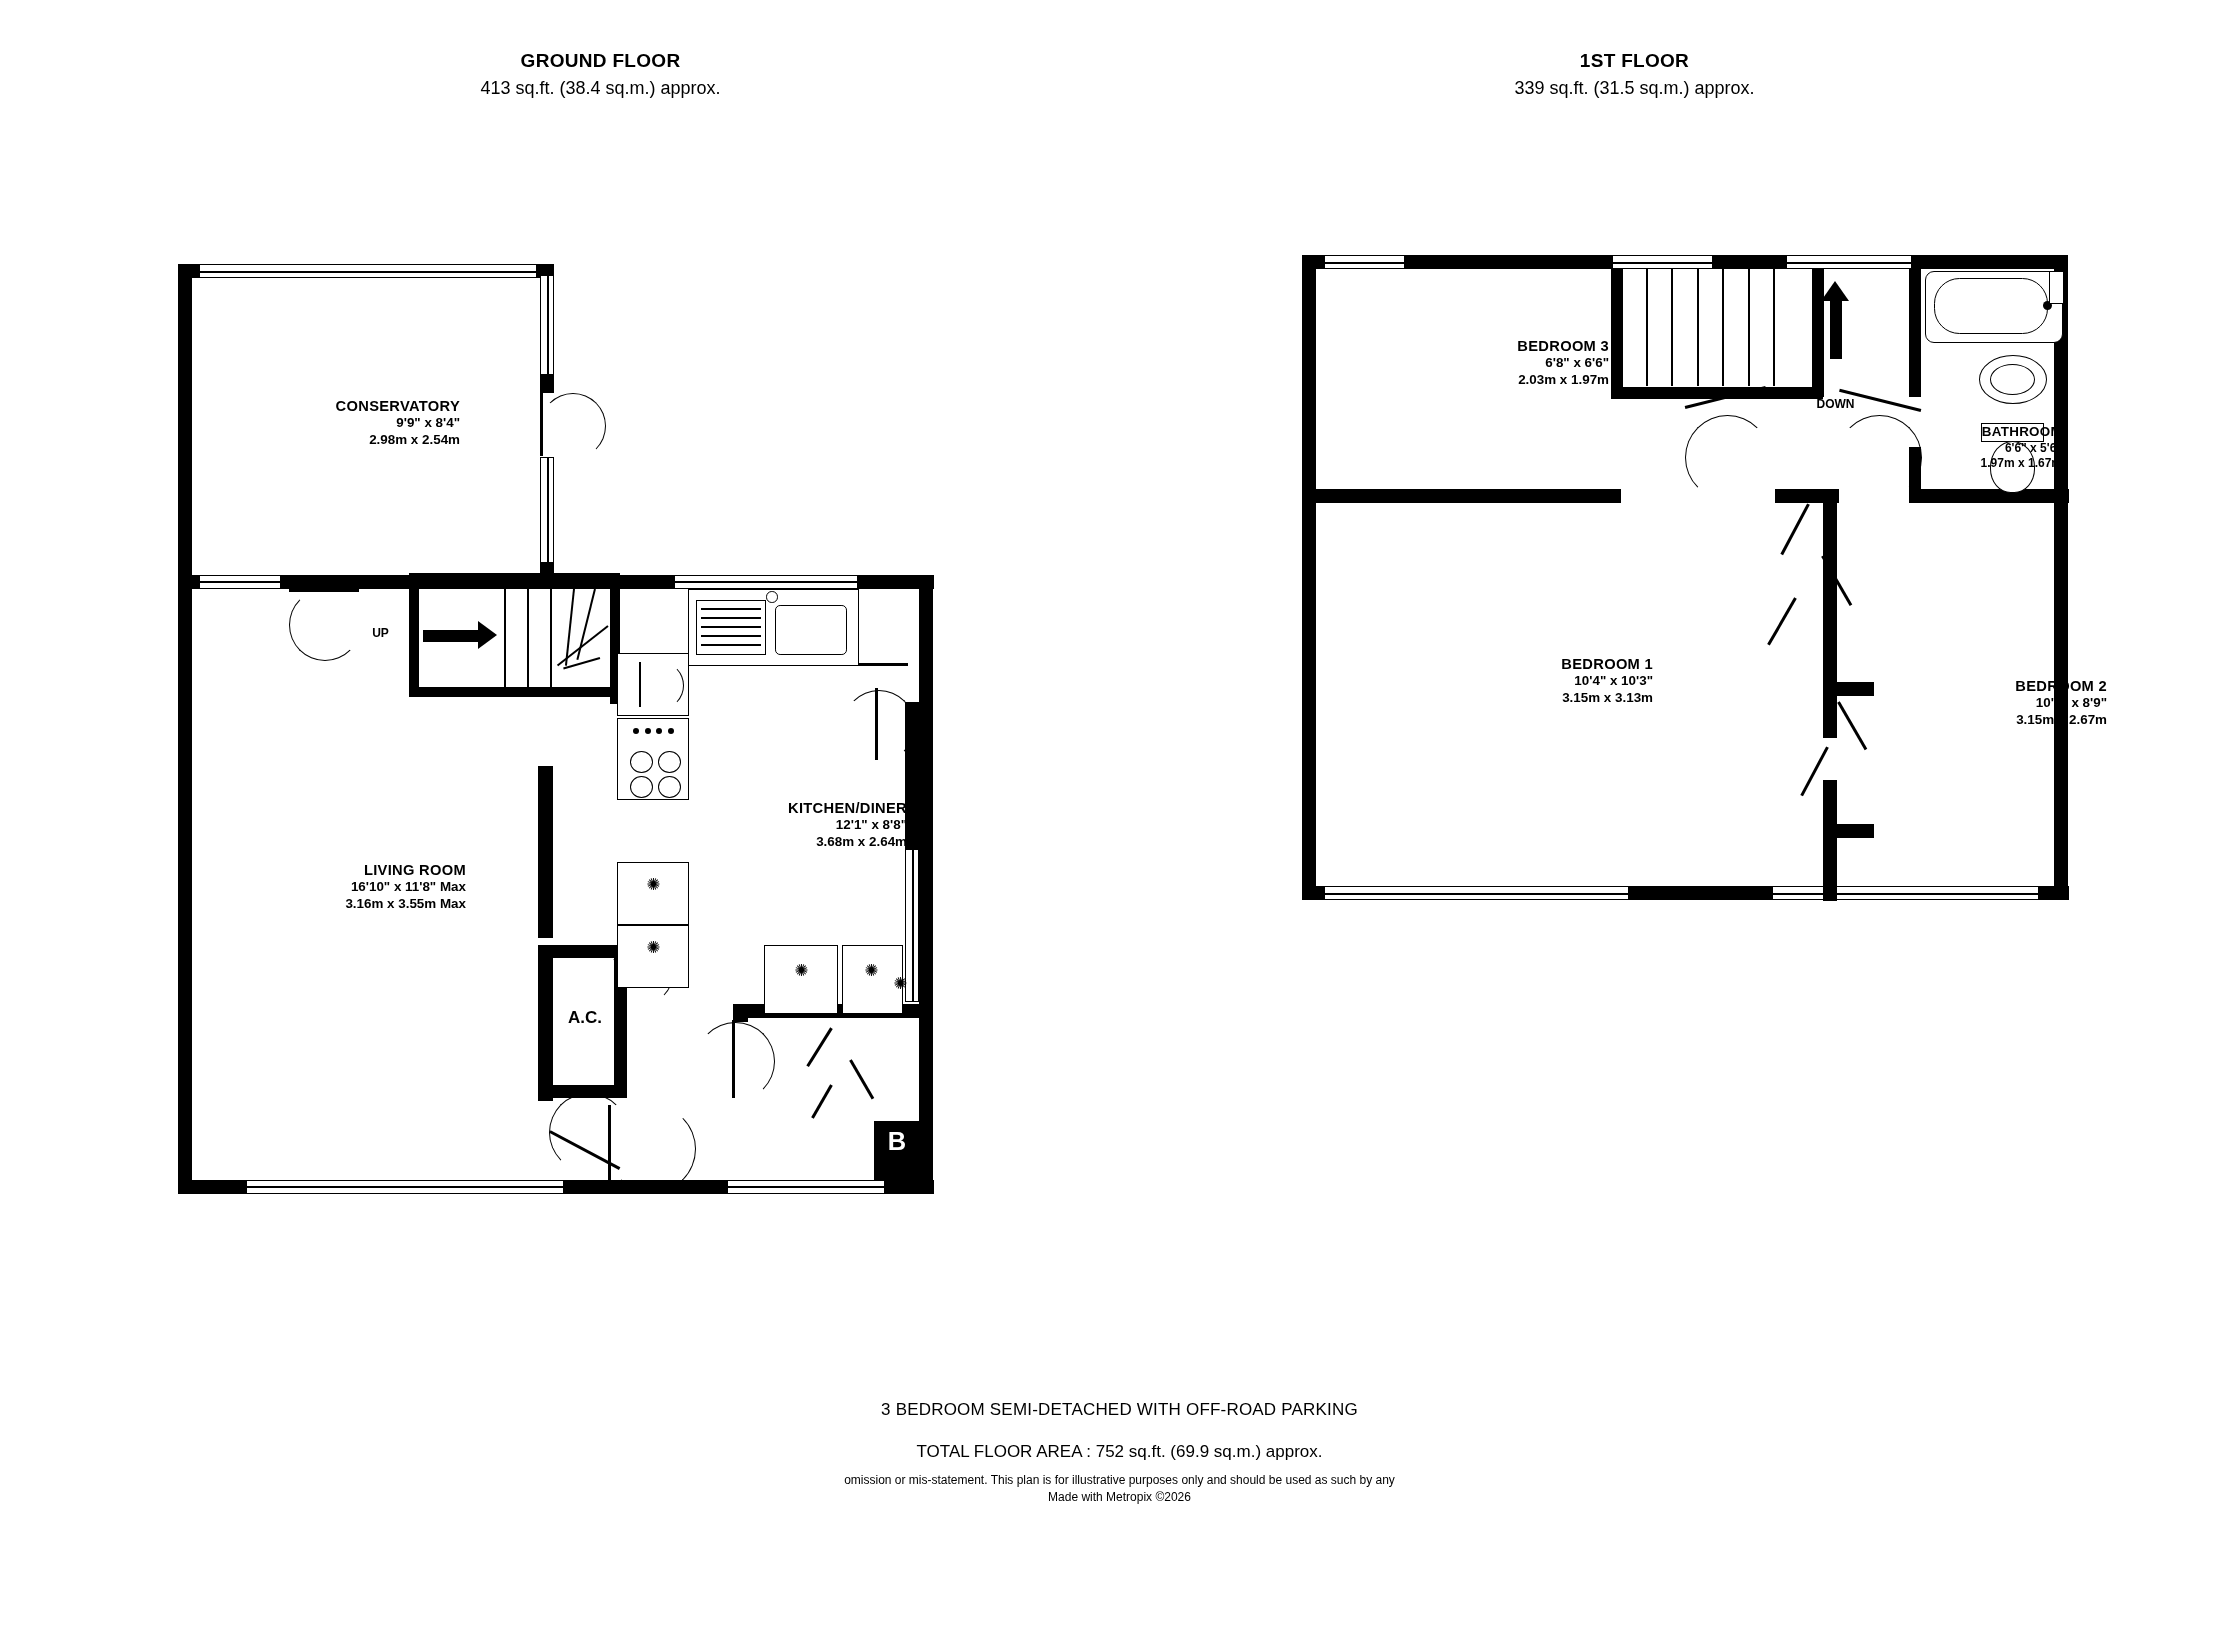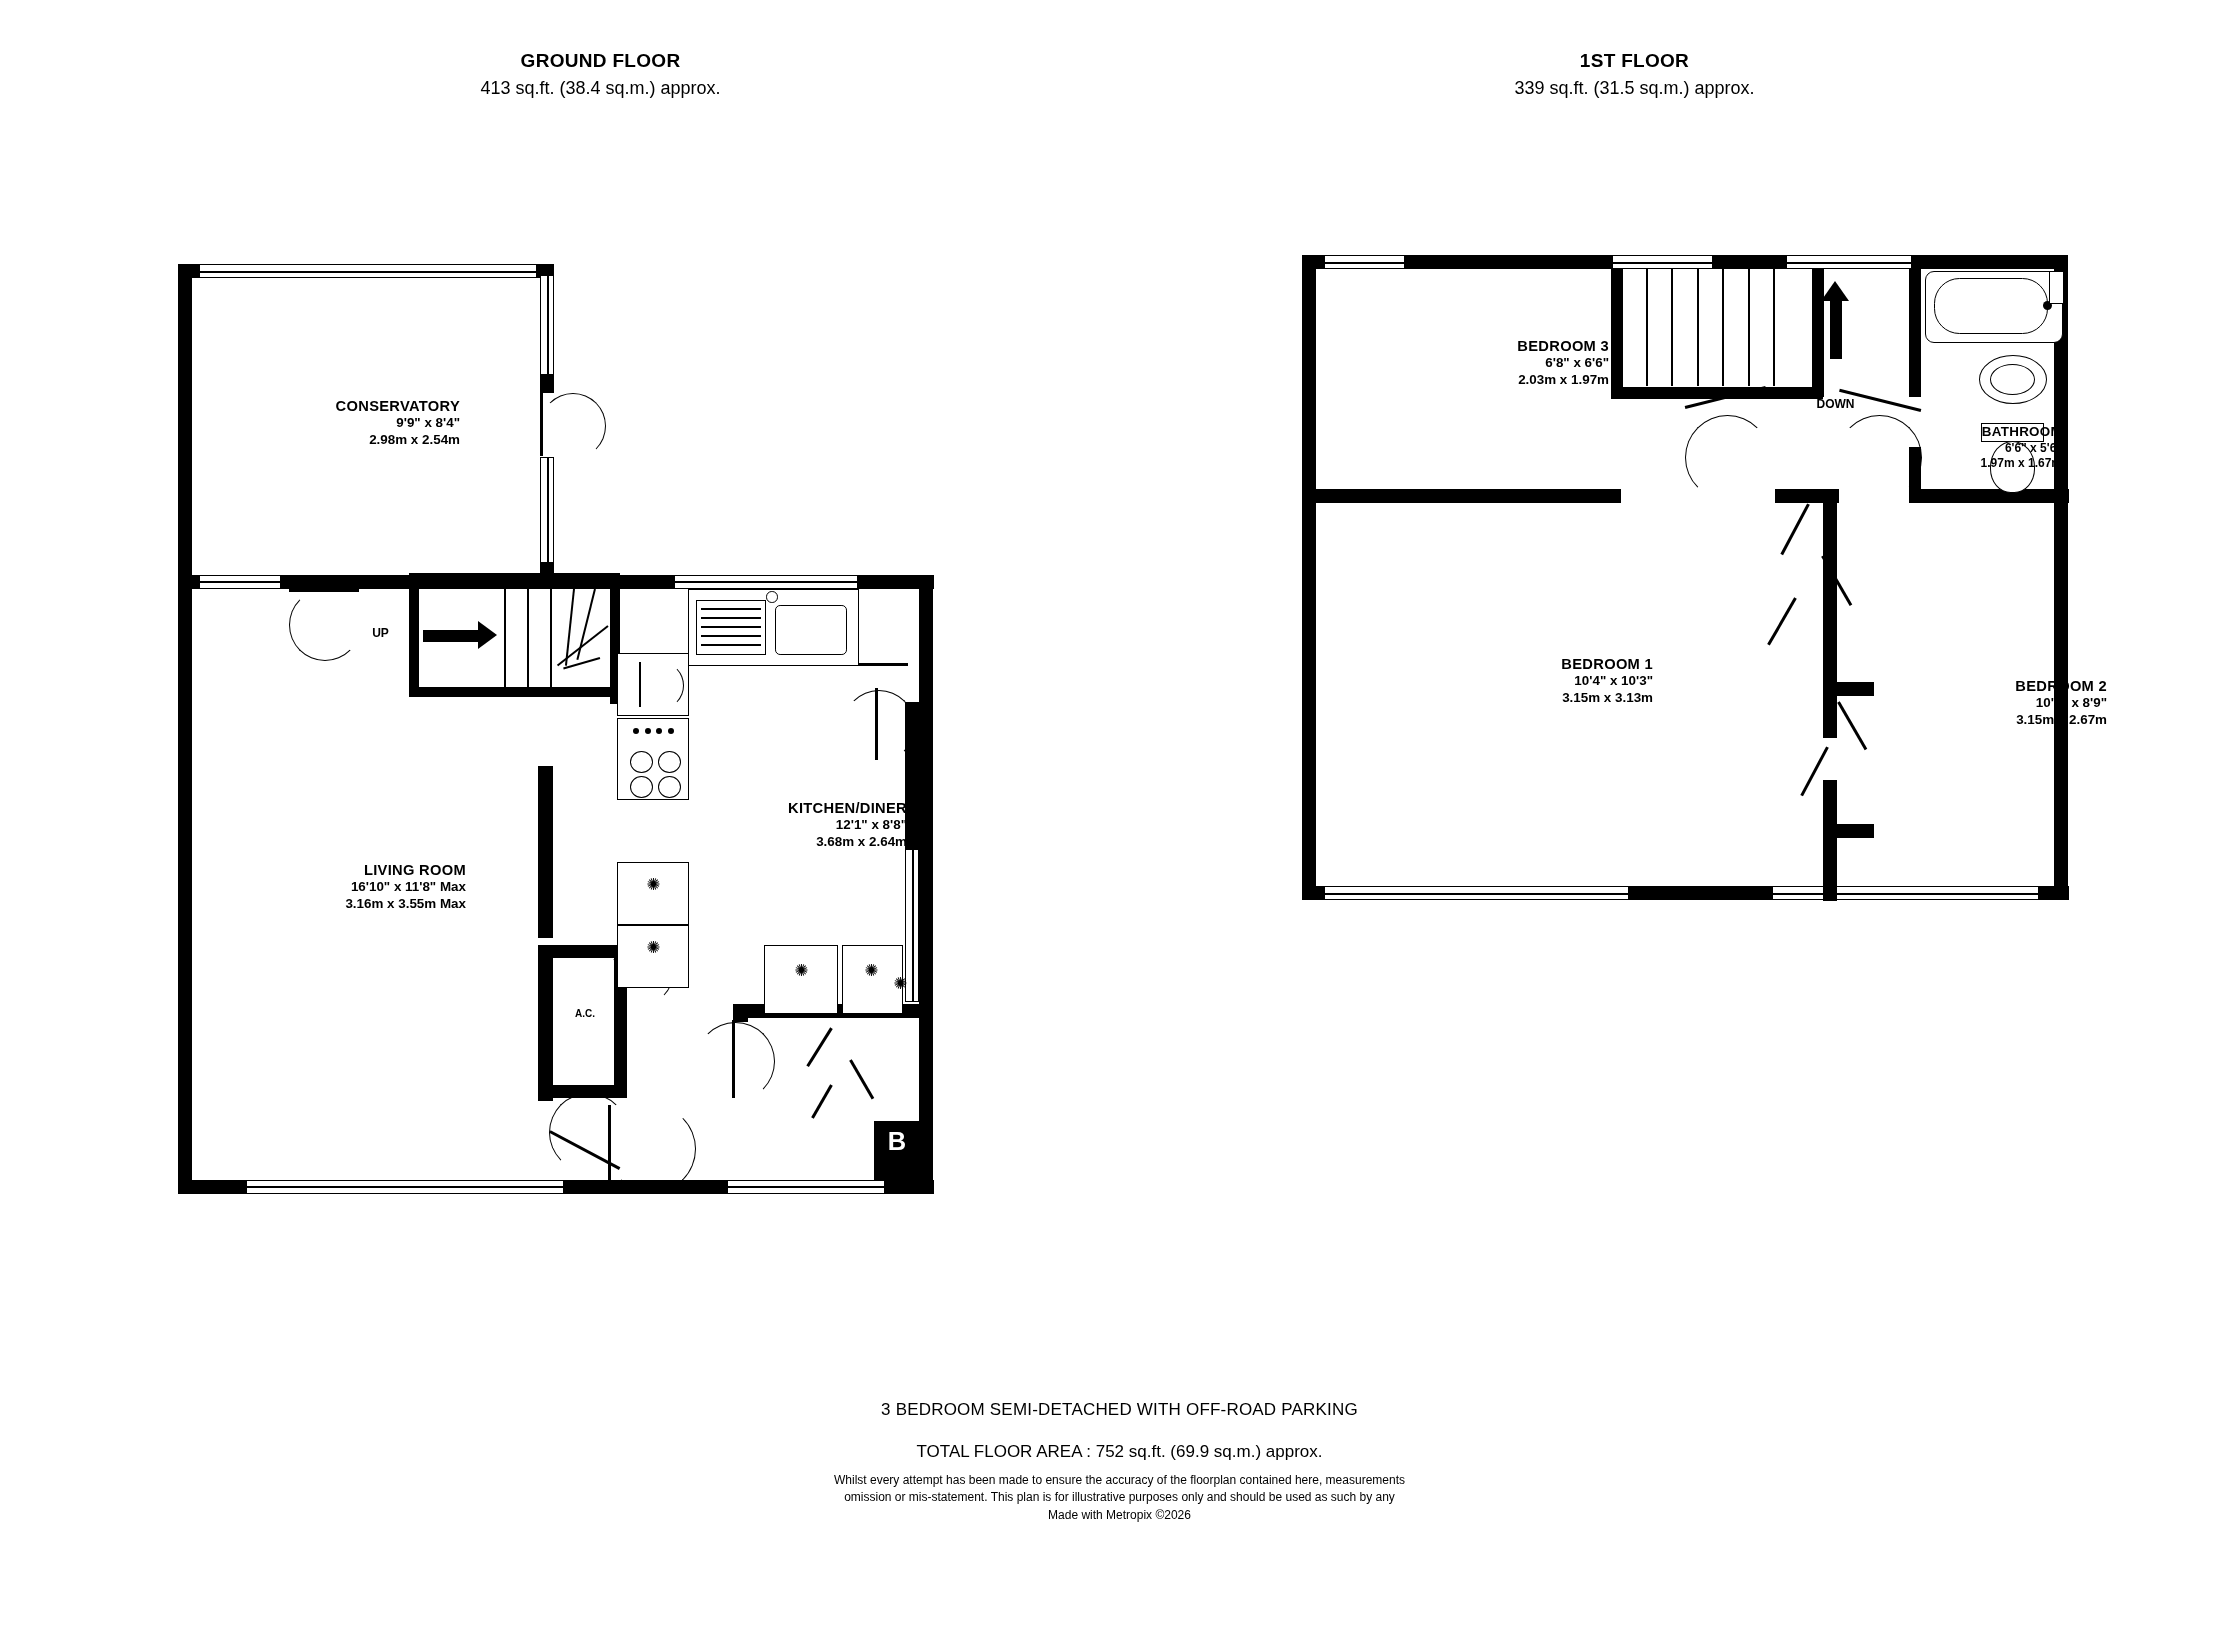--- a/index.html
+++ b/index.html
@@ -33,21 +33,21 @@
     position:absolute;
     text-align:right;
     font-size:0;
     line-height:1.25;
     white-space:nowrap;
   }
   .room-label .nm{display:block;font-size:14.7px;font-weight:bold;letter-spacing:0.3px;}
   .room-label .d1{display:block;font-size:13.4px;font-weight:bold;}
   .room-label .d2{display:block;font-size:13.4px;font-weight:bold;}
   .tiny-label{position:absolute;font-size:12px;font-weight:bold;text-align:center;white-space:nowrap;}
-  .small-label{position:absolute;font-size:10px;font-weight:bold;text-align:center;white-space:nowrap;}
+  .small-label{position:absolute;font-size:17px;font-weight:bold;text-align:center;white-space:nowrap;}
   
   .arc{position:absolute;border:1.9px solid #000;border-radius:50%;}
   .thin{position:absolute;background:#000;}
   
   .fx{position:absolute;border:1.9px solid #000;box-sizing:border-box;background:#fff;}
   .fxl{position:absolute;background:#000;}
   
   .foot{position:absolute;width:100%;text-align:center;}
   .foot-title{font-size:17px;font-weight:normal;letter-spacing:0.2px;}
   .foot-area{font-size:17px;}
@@ -316,17 +316,16 @@
   <div class="room-label" style="left:741px;top:677px;width:281px;">
     <span class="nm">BEDROOM 2</span>
     <span class="d1">10'4"  x 8'9"</span>
     <span class="d2">3.15m  x 2.67m</span>
   </div>
 </div>
 
 <div class="foot foot-title" style="left:0;top:1400px;">3 BEDROOM SEMI-DETACHED WITH OFF-ROAD PARKING</div>
 <div class="foot foot-area" style="left:0;top:1442px;">TOTAL FLOOR AREA : 752 sq.ft. (69.9 sq.m.) approx.</div>
 <div class="foot foot-disc" style="left:0;top:1472px;">
-  <div>Whilst every attempt has been made to ensure the accuracy of the floorplan contained here, measurements</div>
   <div>omission or mis-statement. This plan is for illustrative purposes only and should be used as such by any</div>
   <div>Made with Metropix ©2026</div>
 </div>
 
 
 </body></html>

